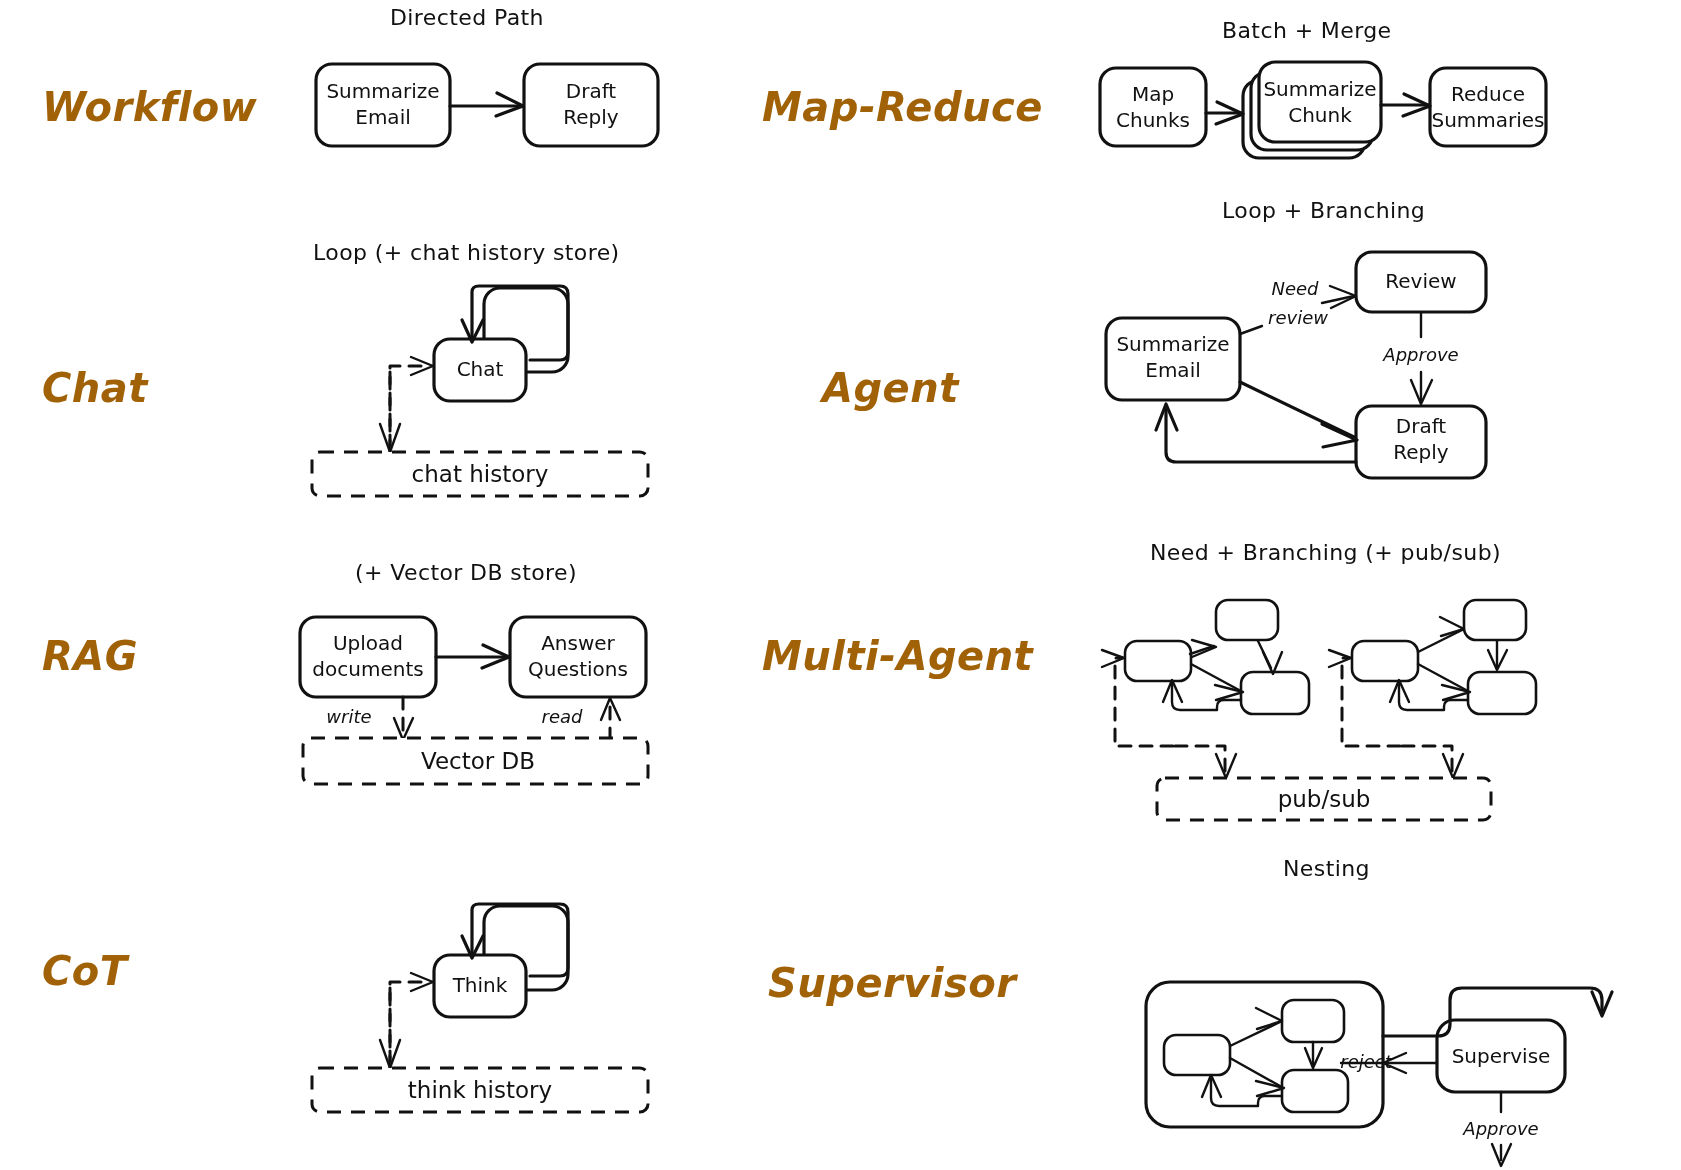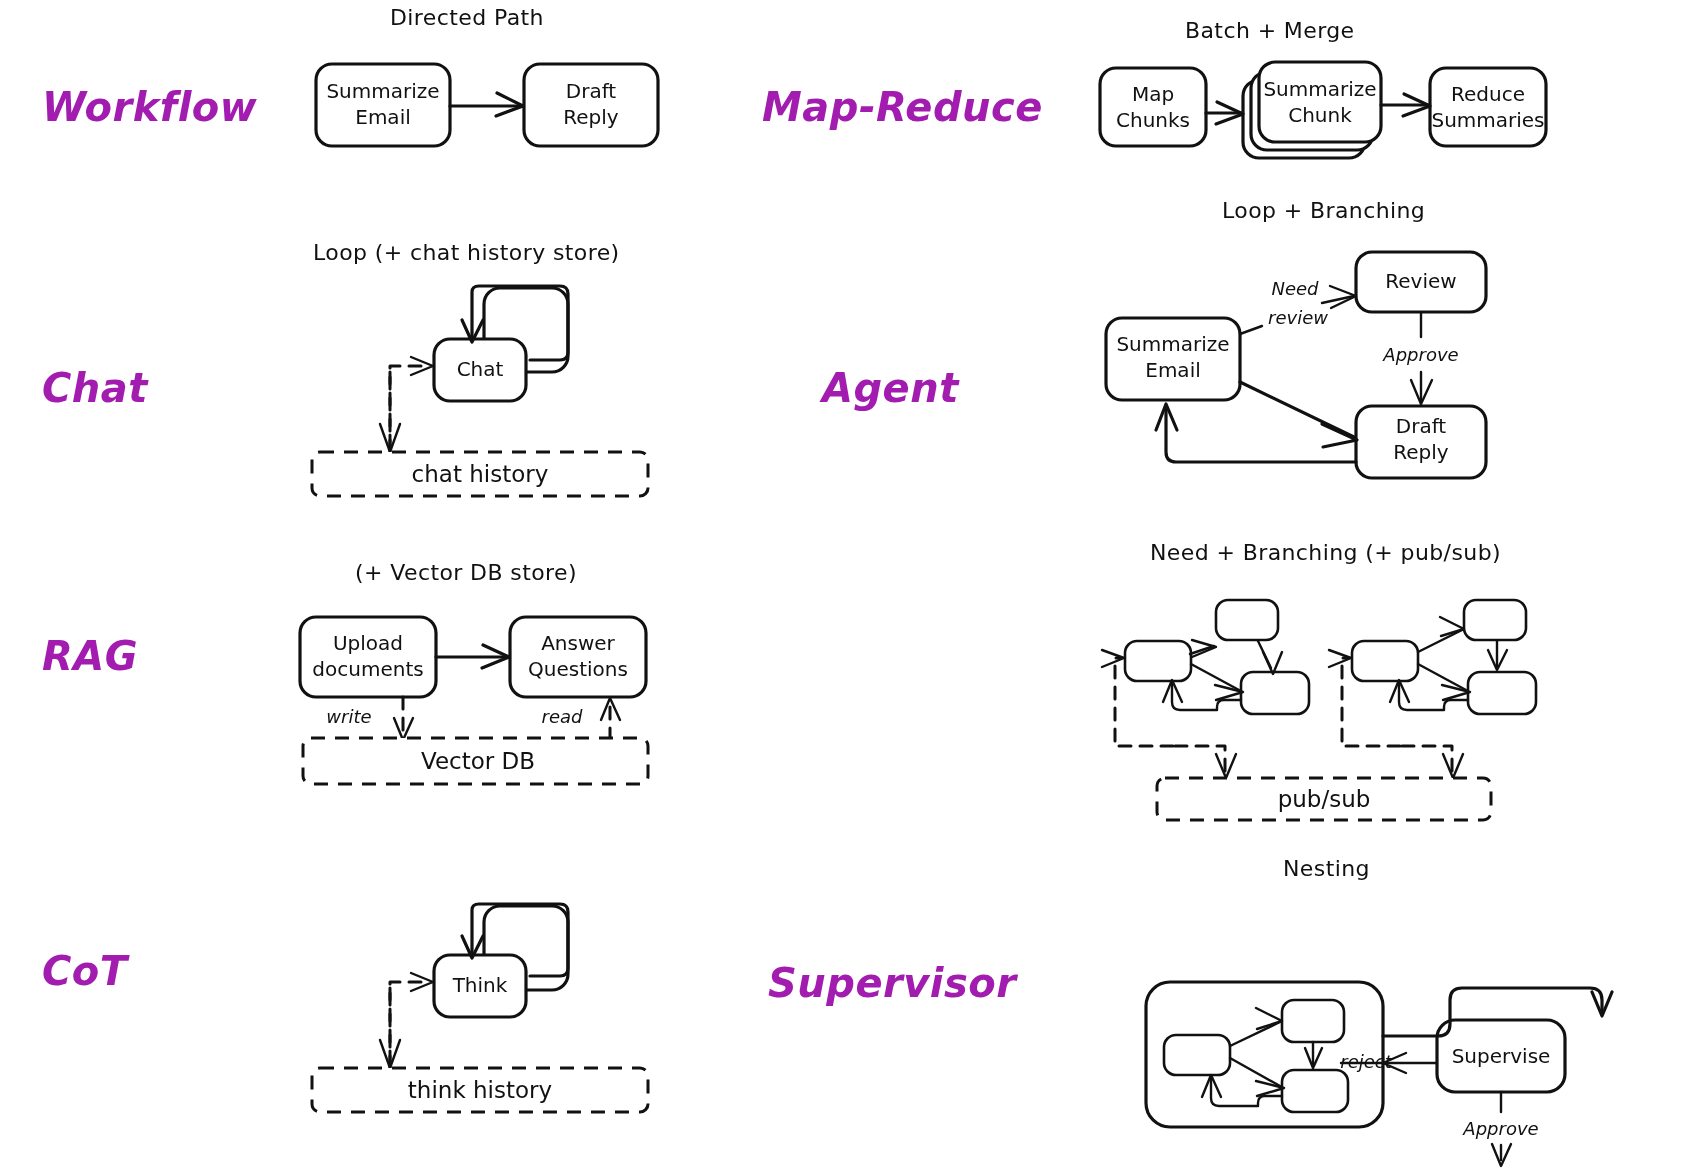--- a/index.html
+++ b/index.html
@@ -9,21 +9,21 @@
     color:#1a1a1a;
   }
   .canvas{position:absolute;inset:0;}
   svg{position:absolute;top:0;left:0;width:1681px;height:1170px;overflow:visible;}
   .rowlabel{
     position:absolute;
     font-size:40px;
     font-style:italic;
     font-weight:600;
     letter-spacing:0.5px;
-    color:#a21caf;
+    color:#a16207;
     white-space:nowrap;
   }
   .rowlabel.left{left:42px;}
   .rowlabel.right{left:760px;}
   .caption{
     position:absolute;
     font-size:22px;
     color:#111;
     white-space:nowrap;
     letter-spacing:0.4px;
@@ -64,24 +64,25 @@
 
 <div class="canvas">
 
   <div class="rowlabel left" style="top:84px">Workflow</div>
   <div class="rowlabel left" style="top:365px">Chat</div>
   <div class="rowlabel left" style="top:633px">RAG</div>
   <div class="rowlabel left" style="top:948px">CoT</div>
 
   <div class="rowlabel right" style="top:84px;left:762px">Map-Reduce</div>
   <div class="rowlabel right" style="top:365px;left:822px">Agent</div>
+  <div class="rowlabel right" style="top:633px;left:762px">Multi-Agent</div>
   <div class="rowlabel right" style="top:960px;left:768px">Supervisor</div>
 
   <div class="caption" style="top:5px;left:390px">Directed Path</div>
-  <div class="caption" style="top:18px;left:1185px">Batch + Merge</div>
+  <div class="caption" style="top:18px;left:1222px">Batch + Merge</div>
   <div class="caption" style="top:240px;left:313px">Loop (+ chat history store)</div>
   <div class="caption" style="top:198px;left:1222px">Loop + Branching</div>
   <div class="caption" style="top:560px;left:355px">(+ Vector DB store)</div>
   <div class="caption" style="top:540px;left:1150px">Need + Branching (+ pub/sub)</div>
   <div class="caption" style="top:856px;left:1283px">Nesting</div>
 
   <svg viewBox="0 0 1681 1170" xmlns="http://www.w3.org/2000/svg">
 
     <g>
       <rect class="box" x="316" y="64" width="134" height="82" rx="16"></rect>

